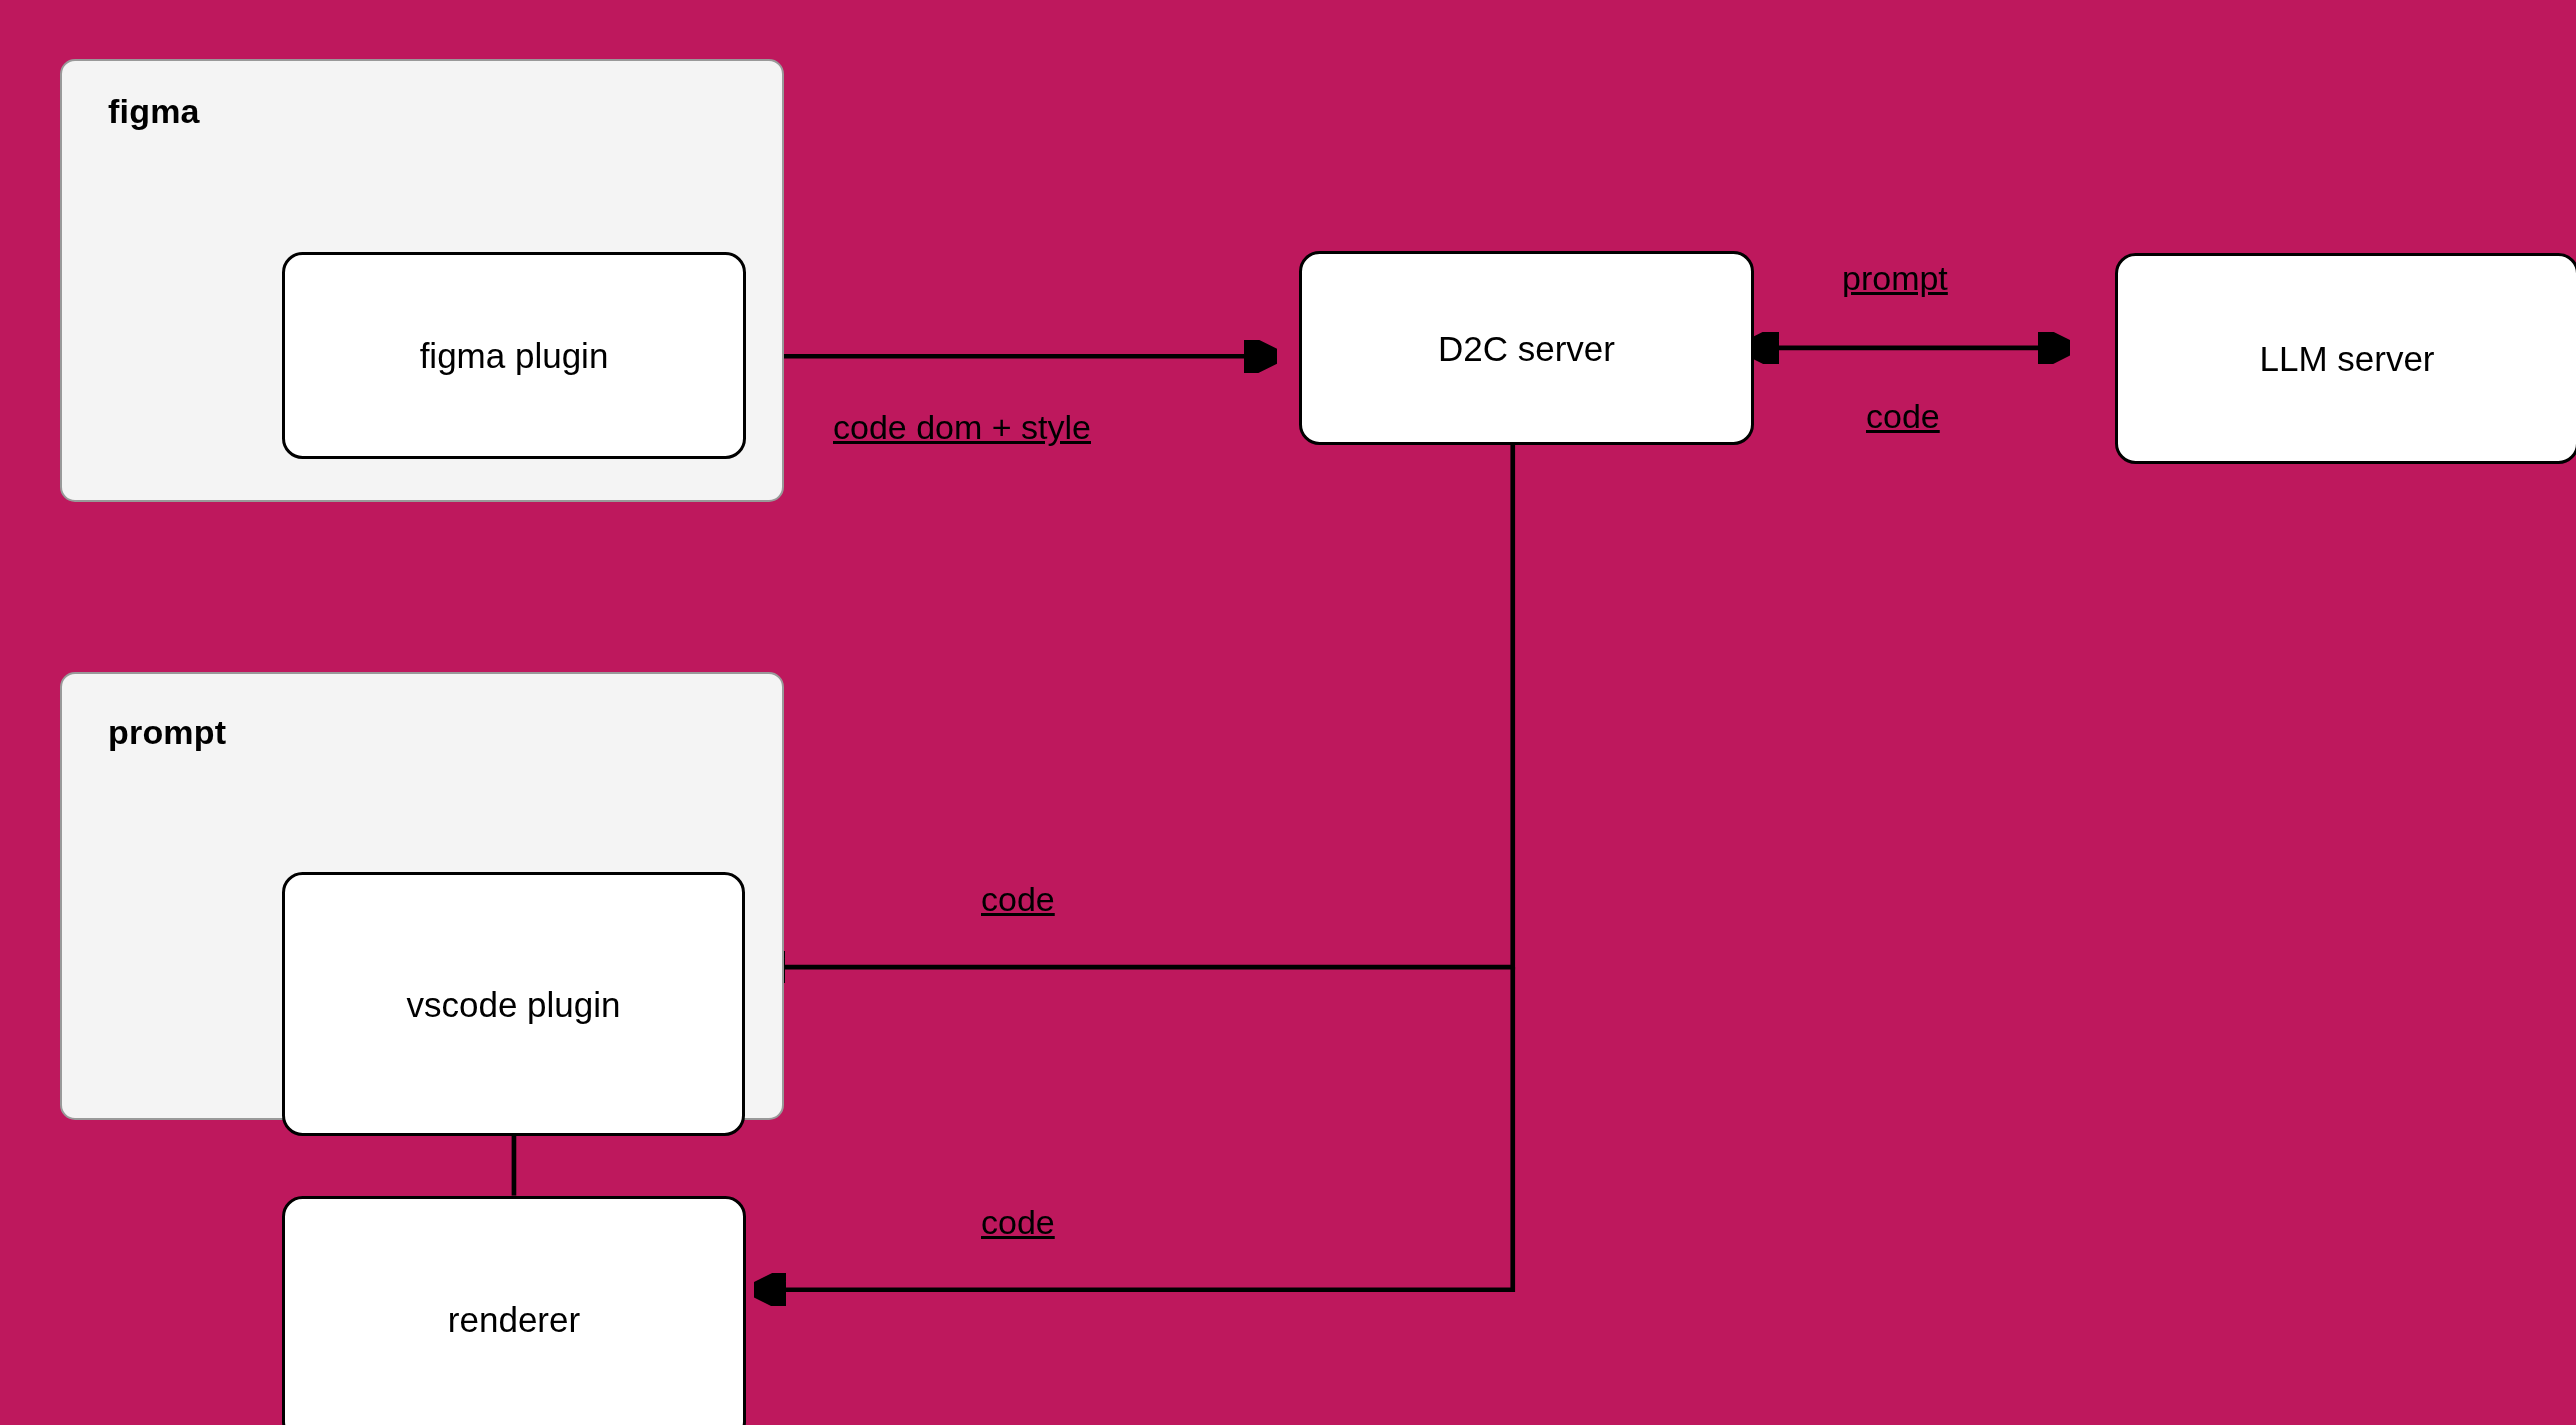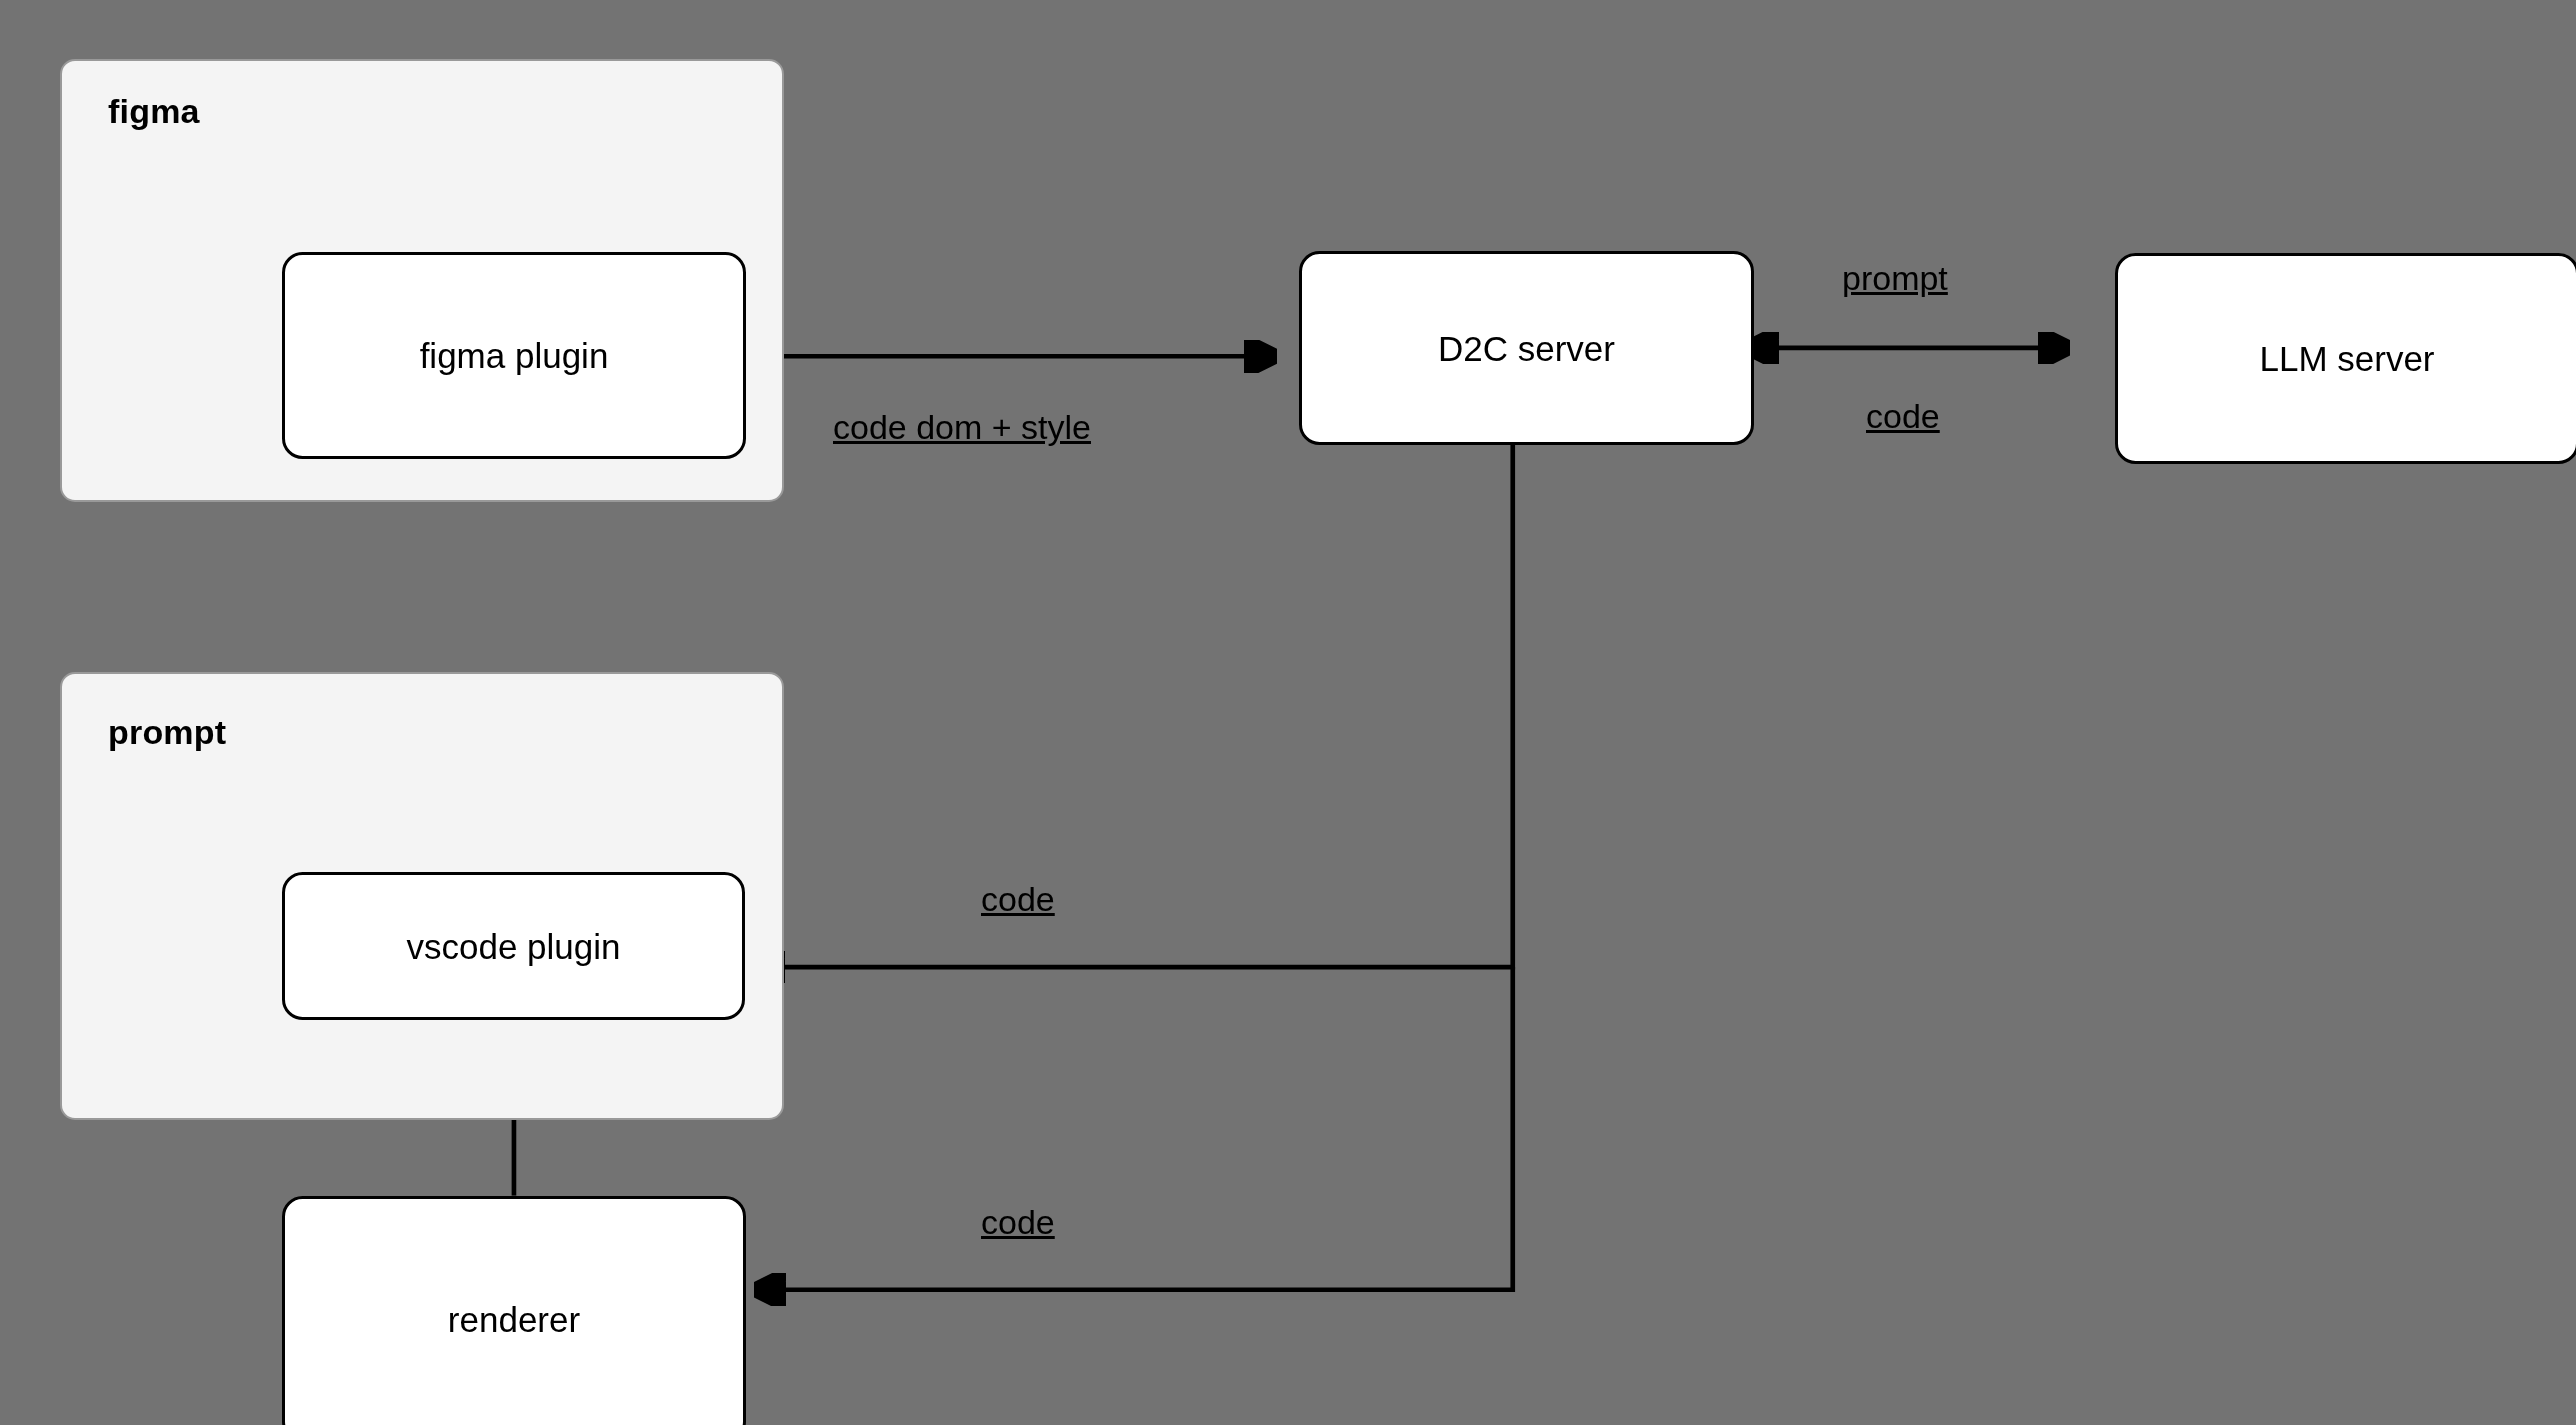--- a/index.html
+++ b/index.html
@@ -7,21 +7,21 @@
     padding: 0;
     background: #ffffff;
   }
   body {
     font-family: "Liberation Sans", sans-serif;
   }
   #canvas {
     position: relative;
     width: 2576px;
     height: 1425px;
-    background: #737373;
+    background: #be185d;
     overflow: hidden;
   }
   .group-box {
     position: absolute;
     background: #f4f4f4;
     border: 2.8px solid #999999;
     border-radius: 15px;
     box-sizing: border-box;
   }
   .group-label {
@@ -116,21 +116,21 @@
   </div>
 
   <div class="node" style="left:1284px; top:251px; width:455px; height:194px;margin-left:15px;">
     <span class="node-label">D2C server</span>
   </div>
 
   <div class="node" style="left:2077px; top:253px; width:464px; height:211px;margin-left:38px;">
     <span class="node-label">LLM server</span>
   </div>
 
-  <div class="node" style="left:282px; top:872px; width:463px; height:148px;">
+  <div class="node" style="left:282px; top:872px; width:463px; height:264px;">
     <span class="node-label">vscode plugin</span>
   </div>
 
   <div class="node" style="left:282px; top:1196px; width:464px; height:246px;">
     <span class="node-label">renderer</span>
   </div>
 
   <div class="edge-label" style="left:833px; top:410px;">code dom + style</div>
 
   <div class="edge-label" style="left:1842px; top:261px;">prompt</div>

